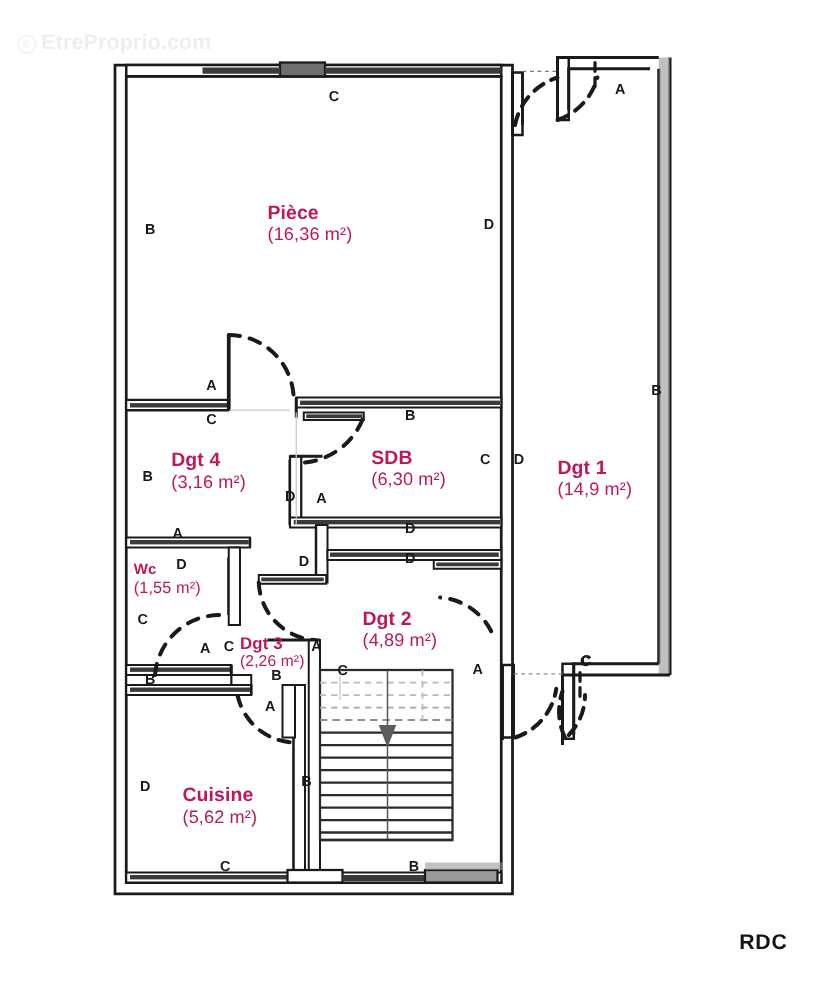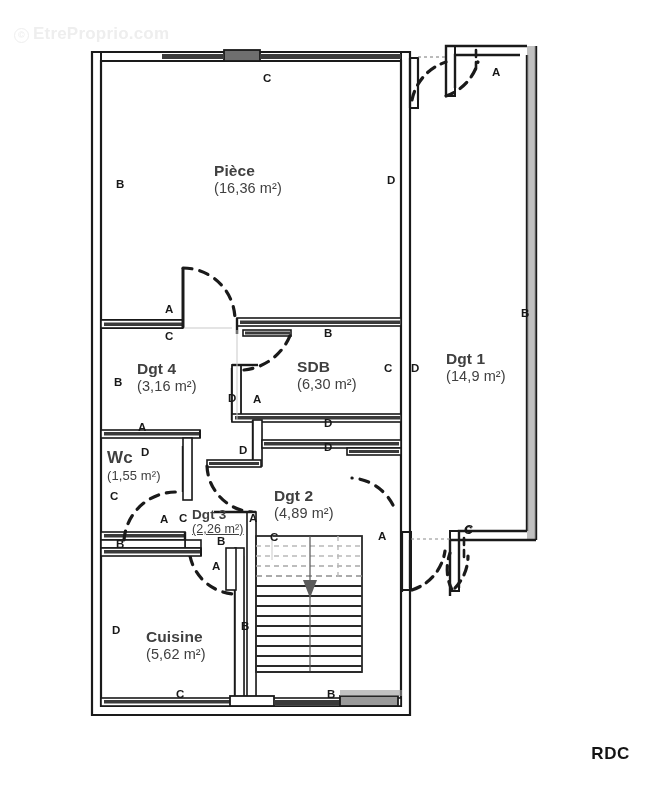--- a/index.html
+++ b/index.html
@@ -41,37 +41,37 @@
   
   #plan {
     position: absolute;
     left: 0; top: 0;
     width: 658px;
     height: 800px;
   }
   
   .lbl {
     position: absolute;
-    color: #404040;
+    color: #be185d;
     white-space: nowrap;
     user-select: none;
   }
   .room-name {
     font-size: 15.5px;
     font-weight: 700;
     letter-spacing: .1px;
   }
   .room-area {
     font-size: 14.5px;
     font-weight: 400;
     letter-spacing: .1px;
   }
   .room-name.small { font-size: 13.5px; }
-  .room-area.small { font-size: 12.5px; text-decoration: underline; }
-  .room-name.tiny  { font-size: 17px; }
+  .room-area.small { font-size: 12.5px; }
+  .room-name.tiny  { font-size: 12px; }
   .room-area.tiny  { font-size: 13px; }
   .wall-letter {
     font-size: 11.5px;
     font-weight: 700;
     color: #181818;
   }
   #floor-label {
     position: absolute;
     right: 28px;
     bottom: 36px;
@@ -309,41 +309,41 @@
       <line x1="272" y1="536" x2="272" y2="560"></line>
     </g>
 
   </svg>
 
   <div id="room-labels">
       <div class="lbl" style="left: 214px; top: 162px;">
         <div class="room-name ">Pièce</div>
         <div class="room-area ">(16,36 m²)</div>
       </div>
-      <div class="lbl" style="left: 446px; top: 350px;">
+      <div class="lbl" style="left: 446px; top: 366px;">
         <div class="room-name ">Dgt 1</div>
         <div class="room-area ">(14,9 m²)</div>
       </div>
       <div class="lbl" style="left: 137px; top: 360px;">
         <div class="room-name ">Dgt 4</div>
         <div class="room-area ">(3,16 m²)</div>
       </div>
       <div class="lbl" style="left: 297px; top: 358px;">
         <div class="room-name ">SDB</div>
         <div class="room-area ">(6,30 m²)</div>
       </div>
       <div class="lbl" style="left: 107px; top: 448px;">
         <div class="room-name tiny">Wc</div>
         <div class="room-area tiny">(1,55 m²)</div>
       </div>
       <div class="lbl" style="left: 192px; top: 507px;">
         <div class="room-name small">Dgt 3</div>
         <div class="room-area small">(2,26 m²)</div>
       </div>
-      <div class="lbl" style="left: 274px; top: 487px;">
+      <div class="lbl" style="left: 290px; top: 487px;">
         <div class="room-name ">Dgt 2</div>
         <div class="room-area ">(4,89 m²)</div>
       </div>
       <div class="lbl" style="left: 146px; top: 628px;">
         <div class="room-name ">Cuisine</div>
         <div class="room-area ">(5,62 m²)</div>
       </div>
     </div>
 
   <div id="wall-letters">

